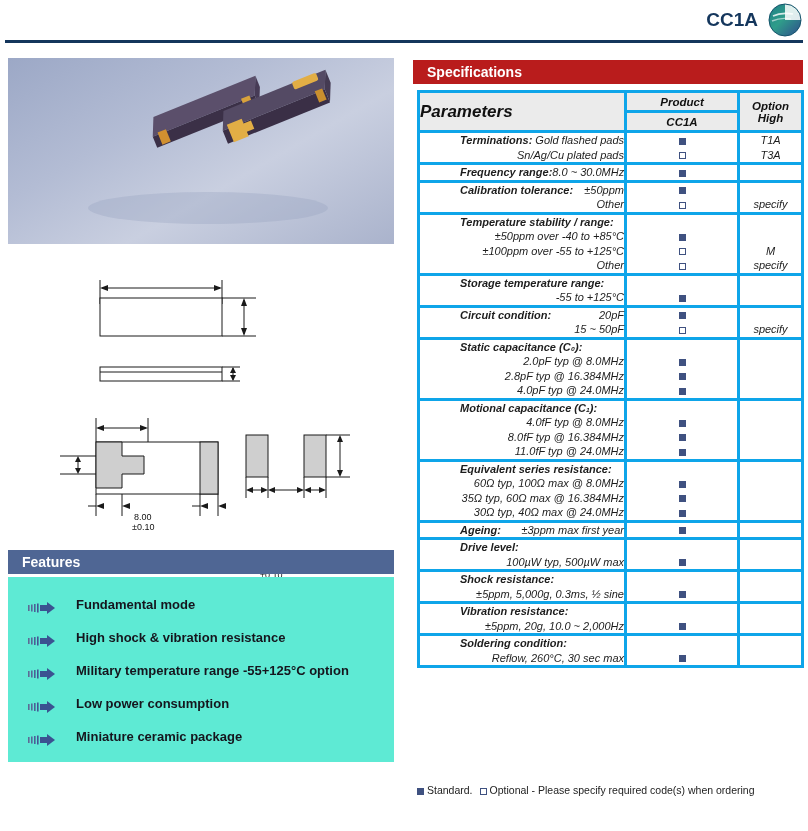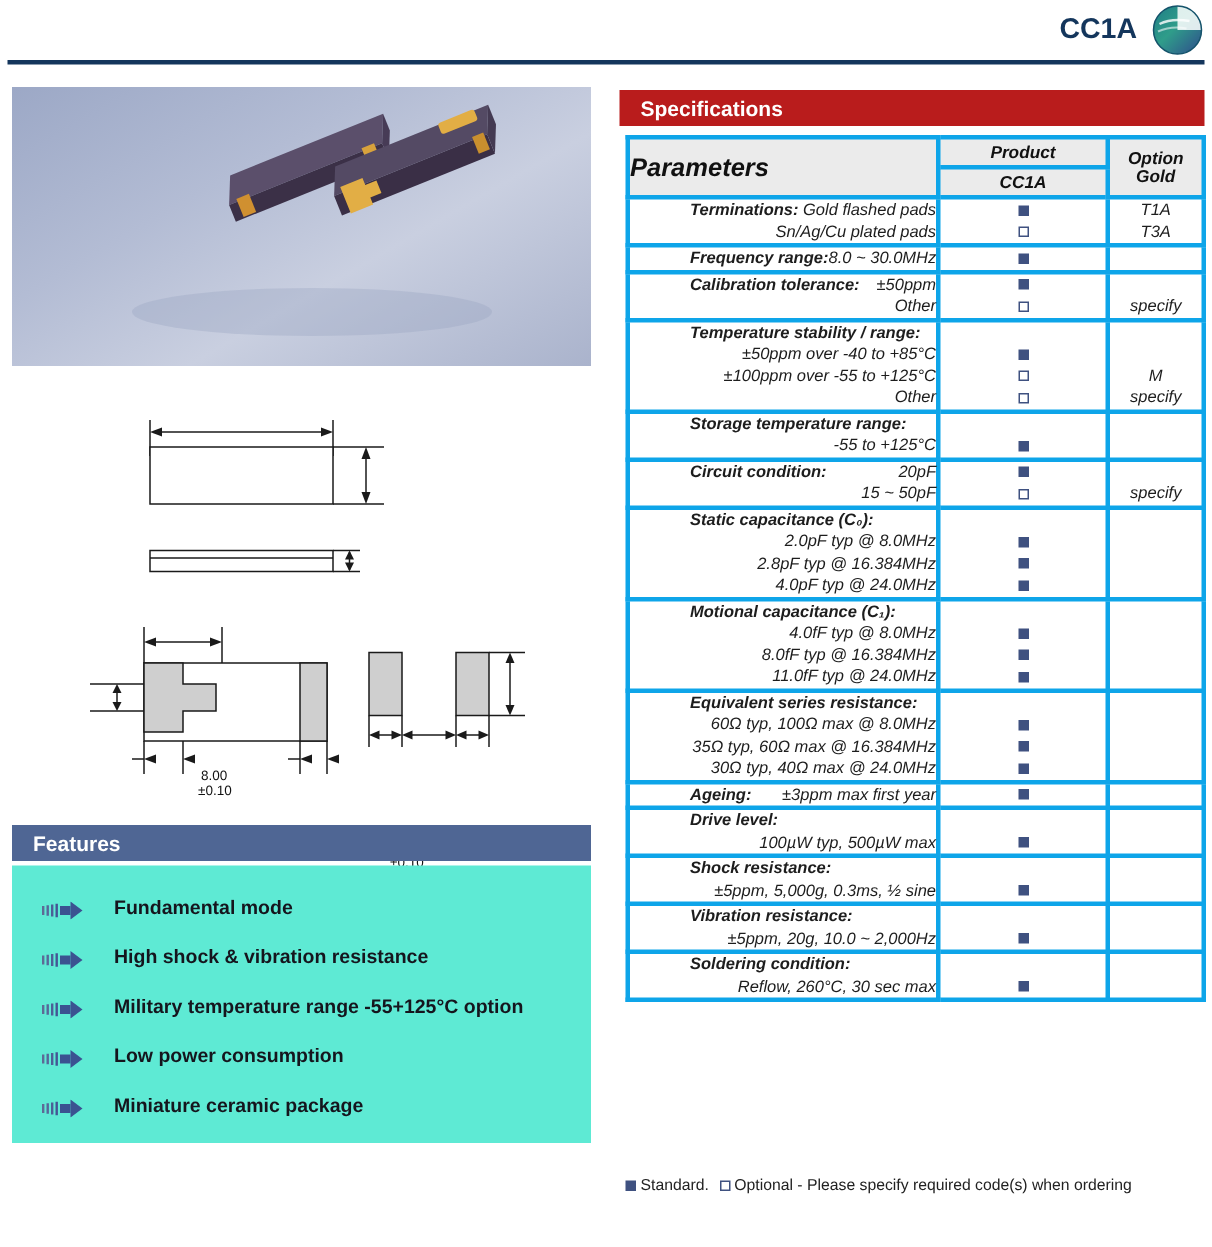--- a/index.html
+++ b/index.html
@@ -344,21 +344,21 @@
     <col class="col-param">
       <col class="col-prod">
       <col class="col-opt">
   </colgroup>
   <thead>
     <tr>
       <th class="hd-param" rowspan="2">Parameters</th>
       <th class="hd">Product</th>
       <th class="hd" rowspan="2">
         <div>Option</div>
-        <div>Gold</div>
+        <div>High</div>
       </th>
     </tr>
     <tr>
       <th class="hd">CC1A</th>
     </tr>
   </thead>
   <tbody id="spec-body">
       <tr>
         <td class="param">
           <span class="row-line line-split">

